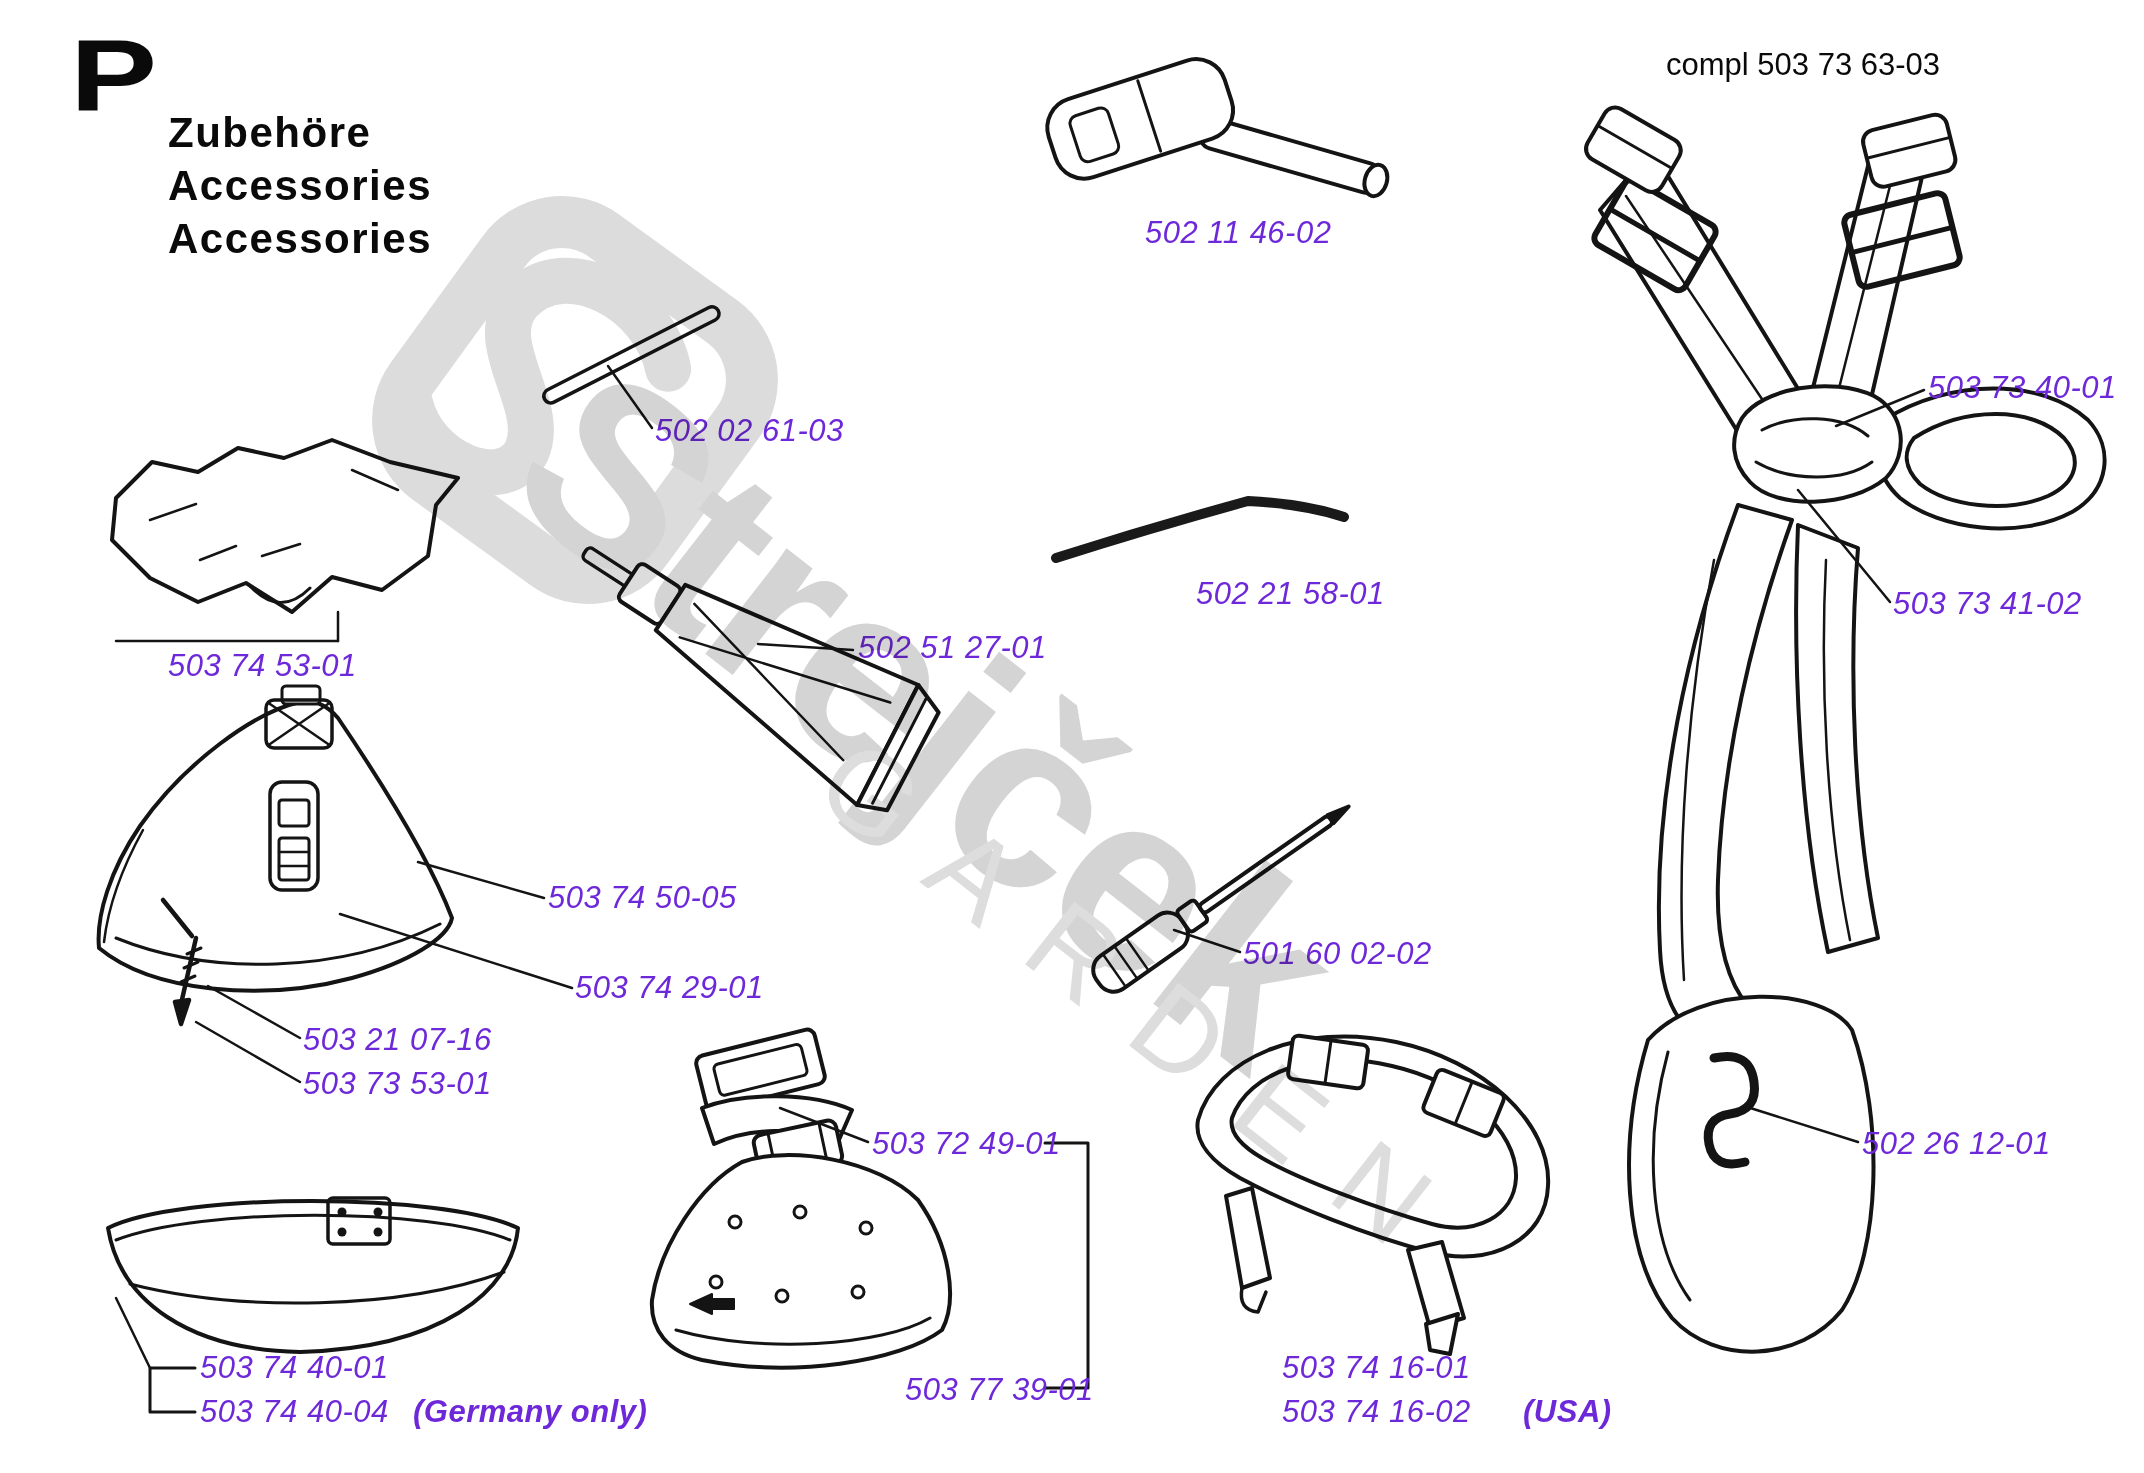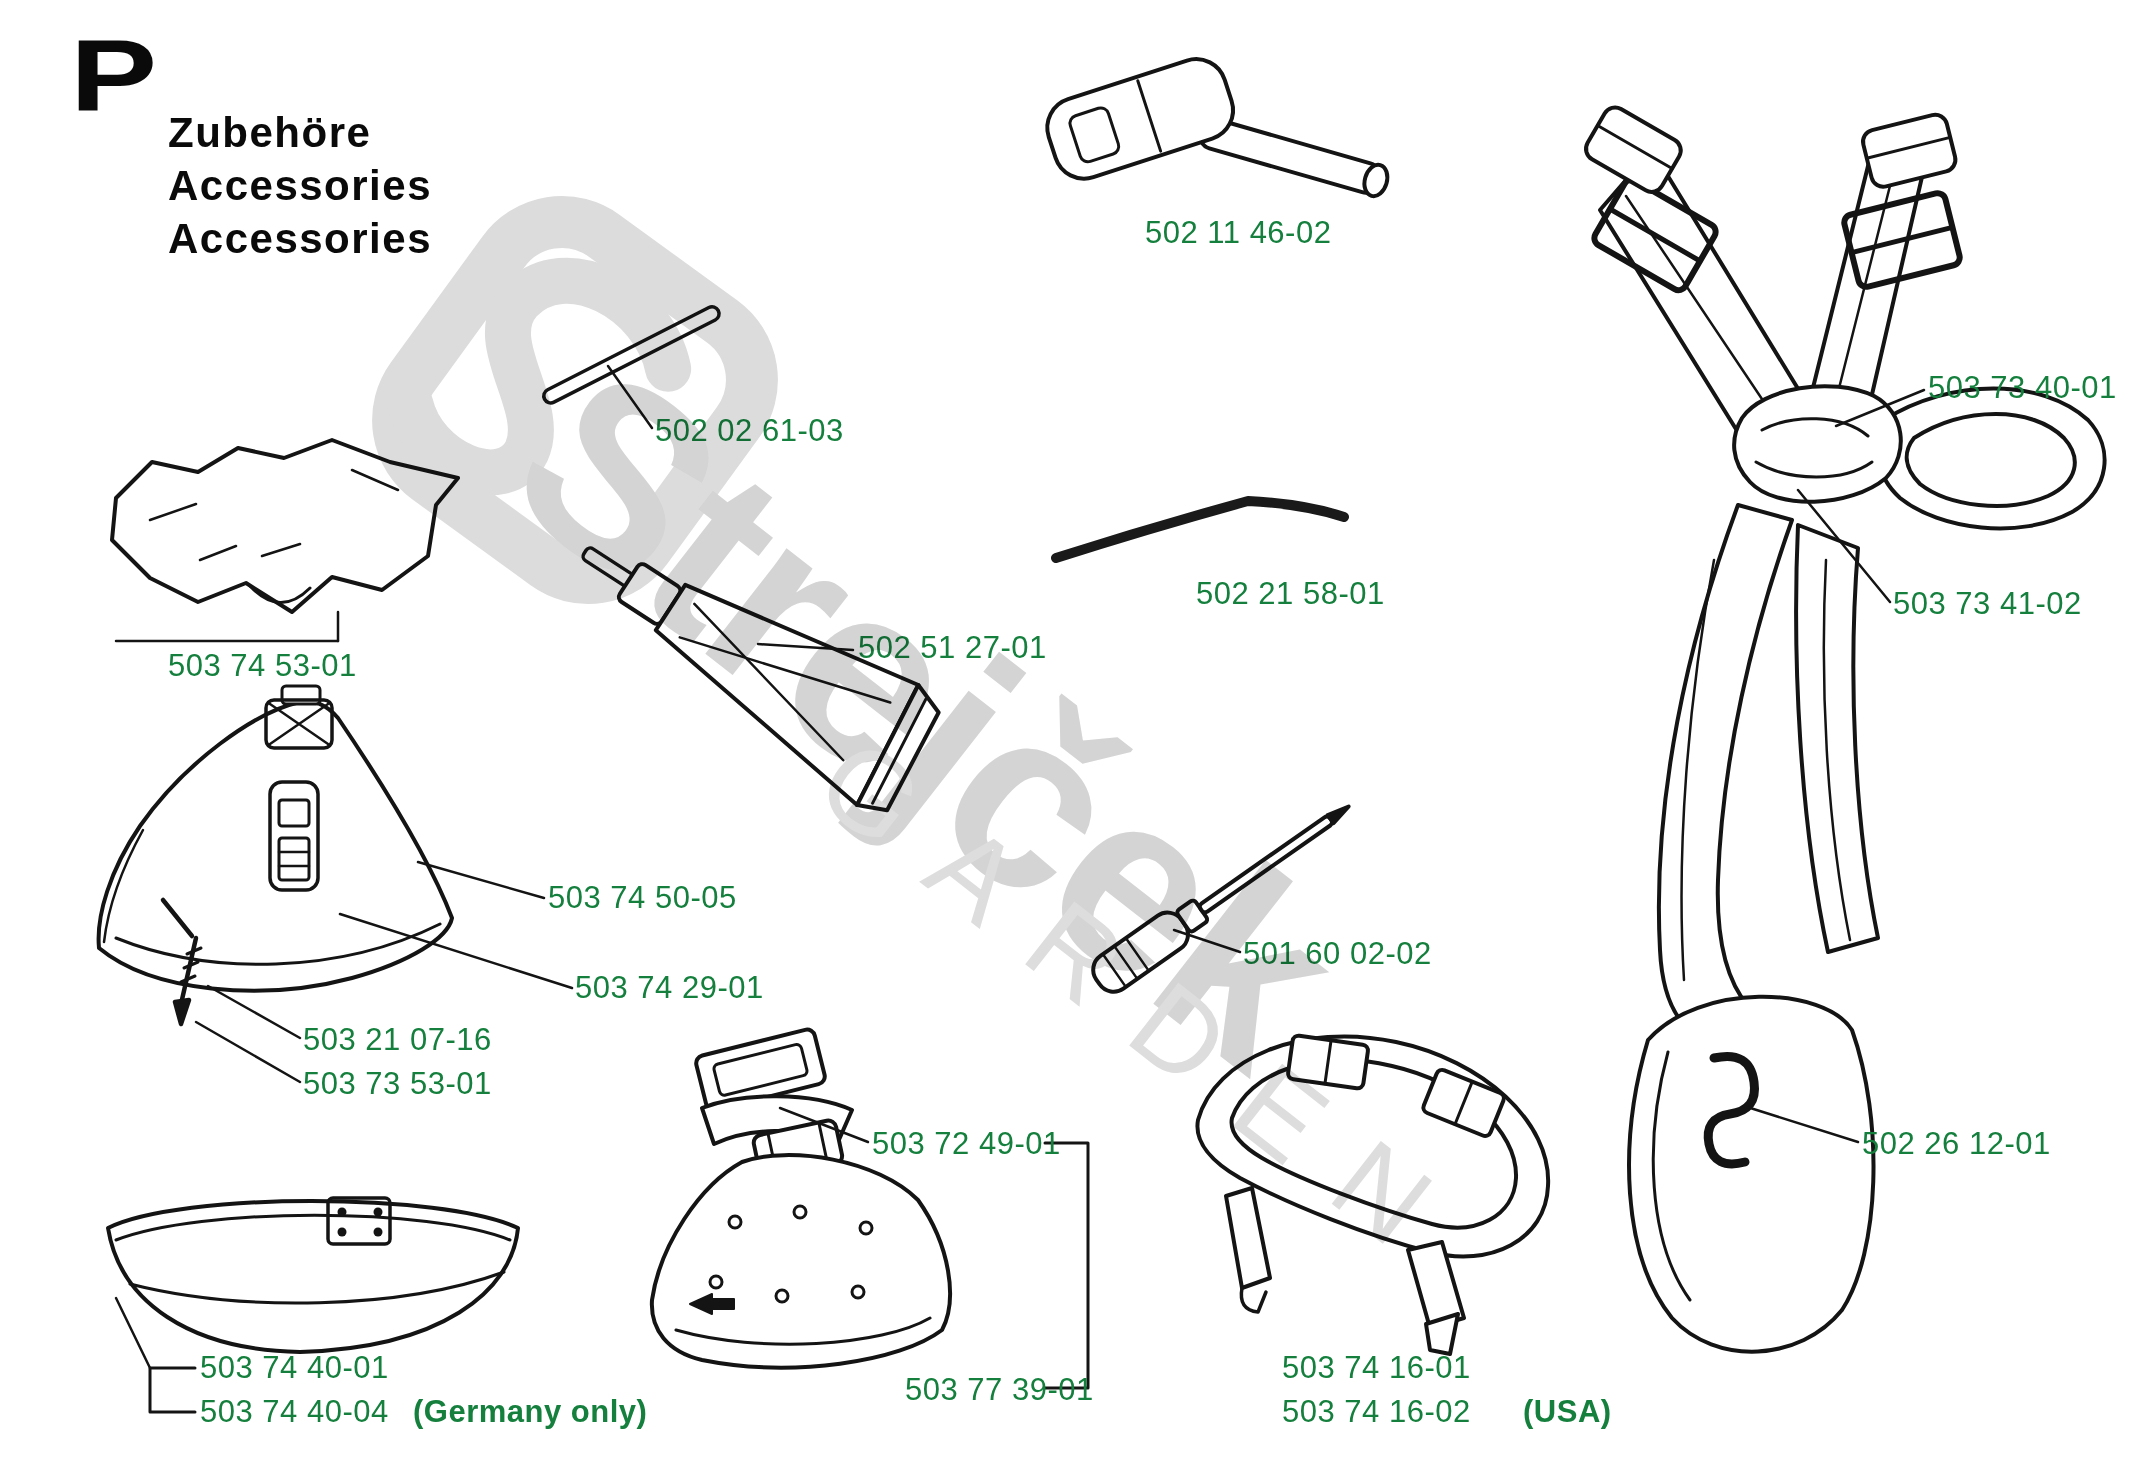--- a/index.html
+++ b/index.html
@@ -26,21 +26,21 @@
     letter-spacing:1.5px;
   }
   .compl {
     position:absolute; left:1666px; top:44px;
     font-size:31px; line-height:42px; white-space:nowrap;
   }
   .compl .b { font-weight:bold; }
 
   .pl {
     position:absolute; font-size:31px; letter-spacing:0.5px;
-    white-space:nowrap; color:#15803d;
+    white-space:nowrap; color:#6d28d9;font-style:italic;
   }
   .pl.b { font-weight:bold;text-align:right; }
 
   .wm-layer {
     position:absolute; inset:0;
     mix-blend-mode:multiply;
     pointer-events:none;
   }
   .wm-main {
     position:absolute; left:642px; top:310px;
@@ -237,20 +237,21 @@
 
   <div class="letter-p">P</div>
 
   <div class="langs">
     <div>Zubehöre</div>
     <div>Accessories</div>
     <div>Accessories</div>
   </div>
 
   <div class="compl">
+    <div><span>compl 503 73 63-03</span></div>
   </div>
 
   <div class="pl" style="left:1145px;top:215px">502 11 46-02</div>
   <div class="pl" style="left:655px;top:413px">502 02 61-03</div>
   <div class="pl" style="left:1196px;top:576px">502 21 58-01</div>
   <div class="pl" style="left:858px;top:630px">502 51 27-01</div>
   <div class="pl" style="left:168px;top:648px">503 74 53-01</div>
   <div class="pl" style="left:1928px;top:370px">503 73 40-01</div>
   <div class="pl" style="left:1893px;top:586px">503 73 41-02</div>
   <div class="pl" style="left:548px;top:880px">503 74 50-05</div>

